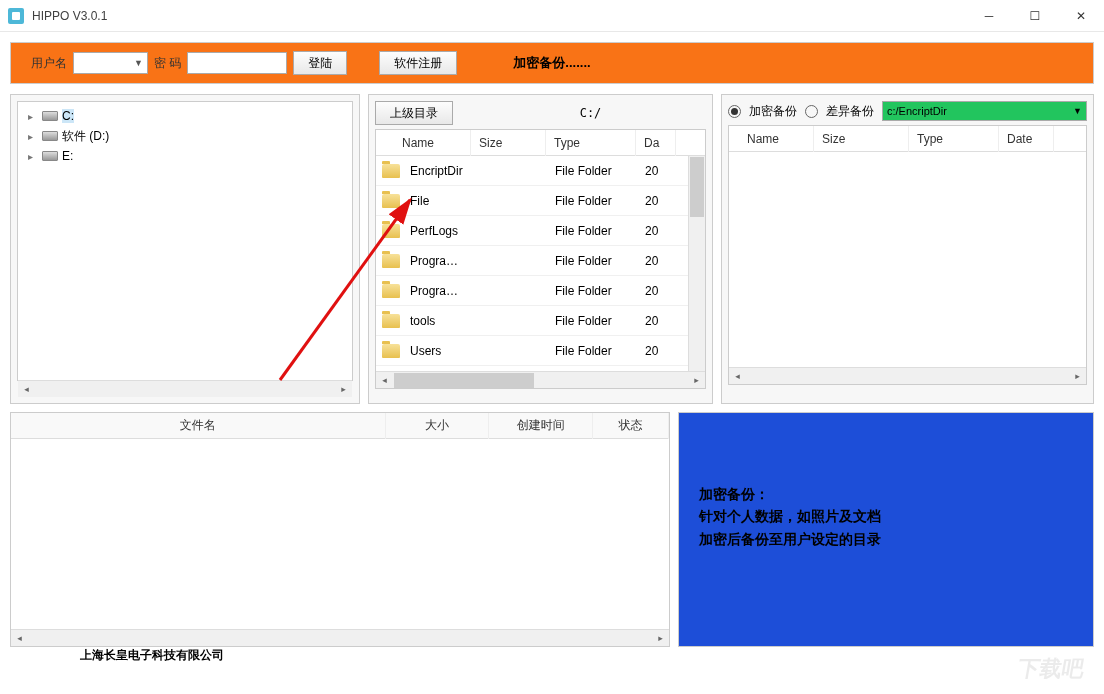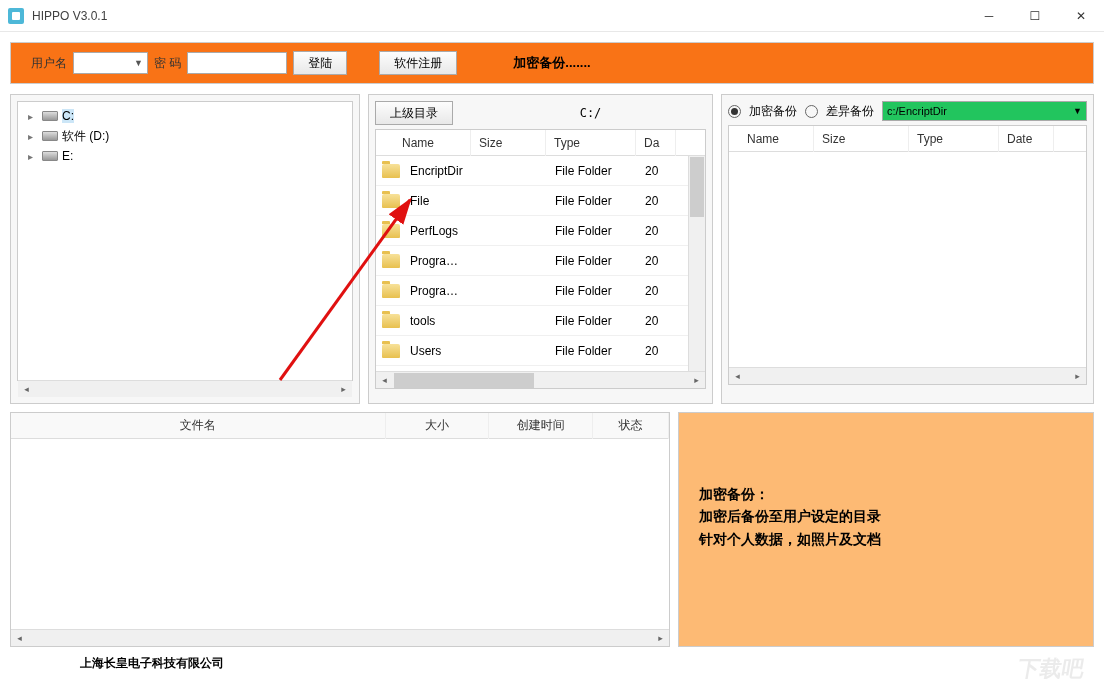--- a/index.html
+++ b/index.html
@@ -71,24 +71,24 @@
 .right-table .col-date{width:55px;}
 
 
 .bottom-row{display:flex; gap:8px; padding:8px 10px 0 10px;}
 .bottom-left{border:1px solid #ccc; width:660px; height:235px; background:#fff; position:relative;}
 .bottom-left .table-head{background:#f9f9f9;}
 .bl-col1{width:400px; text-align:center; justify-content:center;}
 .bl-col2{width:110px; text-align:center; justify-content:center;}
 .bl-col3{width:110px; text-align:right; justify-content:center;}
 .bl-col4{width:80px; text-align:right; justify-content:center;}
-.bottom-right{border:1px solid #ccc; flex:1; height:235px; background:#fdba74; padding:70px 20px; font-size:14px; line-height:1.6; font-weight:bold;}
-
-
-.footer{padding:8px 10px 0 80px; font-size:12px; font-weight:bold;font-family:Liberation Mono, monospace;}
+.bottom-right{border:1px solid #ccc; flex:1; height:235px; background:#1d4ed8; padding:70px 20px; font-size:14px; line-height:1.6; font-weight:bold;}
+
+
+.footer{padding:0 10px 0 80px; font-size:12px; font-weight:bold;font-family:Liberation Mono, monospace;}
 
 
 .red-arrow{position:absolute; pointer-events:none; z-index:100;}
 
 
 .watermark{position:absolute; bottom:10px; right:20px; font-size:22px; color:rgba(0,0,0,0.08); font-weight:bold; transform:skewX(-10deg);}
 </style>
 </head>
 <body>
 
@@ -262,22 +262,22 @@
       <div class="th bl-col4">状态</div>
     </div>
     <div class="hscroll" style="bottom:0; left:0; right:0;">
       <span class="arr">◂</span>
         <span style="flex:1"></span>
         <span class="arr">▸</span>
     </div>
   </div>
   <div class="bottom-right">
     <div>加密备份：</div>
+    <div>针对个人数据，如照片及文档</div>
     <div>加密后备份至用户设定的目录</div>
-    <div>针对个人数据，如照片及文档</div>
   </div>
 </div>
 
 <div class="footer">上海长皇电子科技有限公司</div>
 
 <svg class="red-arrow" style="left:270px; top:180px;" width="160" height="220">
   <defs>
       <marker id="ah" markerWidth="10" markerHeight="10" refX="8" refY="3" orient="auto">
         <path d="M0,0 L0,6 L9,3 z" fill="#e01010"></path>
       </marker>

